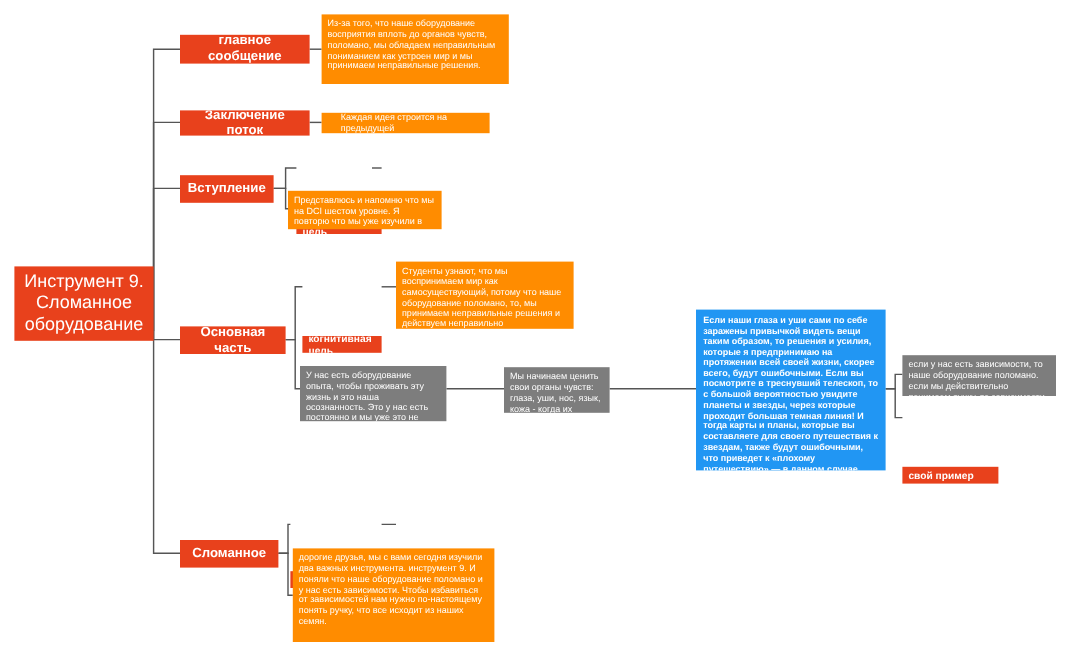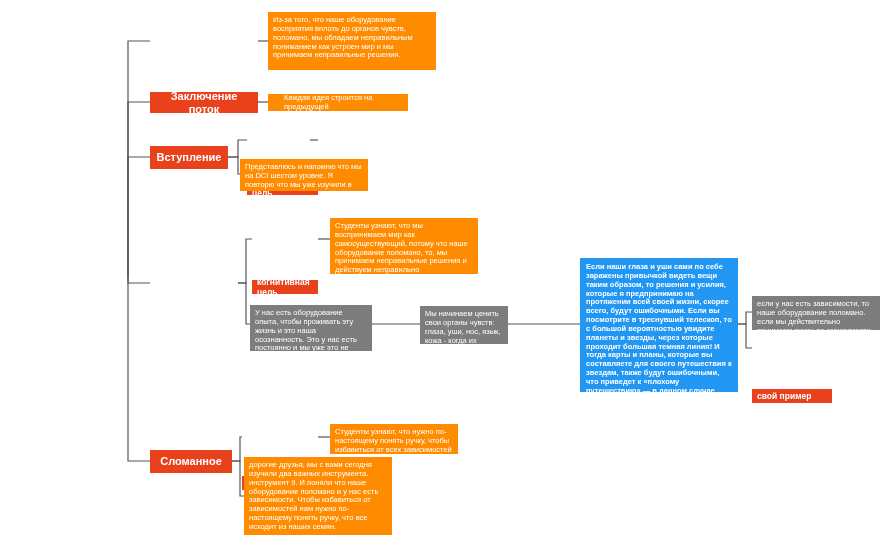--- a/index.html
+++ b/index.html
@@ -113,42 +113,51 @@
     <path d="M372,324 L420,324" stroke="#555" stroke-width="1.2" fill="none"></path>
     <path d="M508,324 L580,324" stroke="#555" stroke-width="1.2" fill="none"></path>
     <path d="M738,324 L746,324 L746,312 L752,312" stroke="#555" stroke-width="1.2" fill="none"></path>
     <path d="M738,324 L746,324 L746,348 L752,348" stroke="#555" stroke-width="1.2" fill="none"></path>
 
     <path d="M232,461 L240,461 L240,437 L242,437" stroke="#555" stroke-width="1.2" fill="none"></path>
     <path d="M232,461 L240,461 L240,496 L244,496" stroke="#555" stroke-width="1.2" fill="none"></path>
     <path d="M318,437 L330,437" stroke="#555" stroke-width="1.2" fill="none"></path>
   </svg>
 
+  <div class="node root" style="left:12px; top:222px; width:116px; height:62px;">
+    <span>Инструмент 9. Сломанное оборудование</span>
+  </div>
 
-  <div class="node orange" style="left:268px; top:12px; width:168px; height:58px;">
+  <div class="node red" style="left:150px; top:29px; width:108px; height:24px;">
+    <span>главное сообщение</span>
+  </div>
+  <div class="node orange" style="left:268px; top:12px; width:156px; height:58px;">
     <span>Из-за того, что наше оборудование восприятия вплоть до органов чувств, поломано, мы обладаем неправильным пониманием как устроен мир и мы принимаем неправильные решения.</span>
   </div>
 
   <div class="node red" style="left:150px; top:92px; width:108px; height:21px;">
     <span>Заключение поток</span>
   </div>
   <div class="node orange" style="left:268px; top:94px; width:140px; height:17px; display:flex; align-items:center;padding-left:16px;">
     <span>Каждая идея строится на предыдущей</span>
   </div>
 
   <div class="node red" style="left:150px; top:146px; width:78px; height:23px;align-items:center;">
     <span>Вступление</span>
   </div>
   <div class="node redsm" style="left:247px; top:133px; width:71px; height:14px;">
     <span>когнитивная цель</span>
   </div>
   <div class="node orange" style="left:240px; top:159px; width:128px; height:32px;">
     <span>Представлюсь и напомню что мы на  DCI шестом уровне.  Я повторю что мы уже изучили в предыдущих инструментах</span>
   </div>
 
+  <div class="node red" style="left:150px; top:272px; width:88px; height:23px;">
+    <span>Основная часть</span>
+  </div>
   <div class="node redsm" style="left:252px; top:232px; width:66px; height:14px;">
     <span>когнитивная цель</span>
   </div>
   <div class="node orange" style="left:330px; top:218px; width:148px; height:56px;">
     <span>Студенты узнают, что мы воспринимаем мир как самосуществующий, потому что наше оборудование поломано, то, мы принимаем неправильные решения и действуем неправильно</span>
   </div>
   <div class="node gray" style="left:250px; top:305px; width:122px; height:46px;">
     <span>У нас есть оборудование опыта, чтобы проживать эту жизнь и это наша осознанность. Это у нас есть постоянно и мы уже это не замечаем</span>
   </div>
   <div class="node gray" style="left:420px; top:306px; width:88px; height:38px;">
@@ -163,20 +172,17 @@
   <div class="node redsm" style="left:752px; top:341px; width:80px; height:14px;">
     <span>свой пример</span>
   </div>
 
   <div class="node red" style="left:150px; top:450px; width:82px; height:23px;">
     <span>Сломанное</span>
   </div>
   <div class="node redsm" style="left:242px; top:428px; width:76px; height:14px;">
     <span>эмоциональная цель</span>
   </div>
-  <div class="node orange" style="left:330px; top:424px; width:128px; height:30px;">
-    <span>Студенты узнают, что нужно по-настоящему понять ручку, чтобы избавиться от всех зависимостей</span>
-  </div>
-  <div class="node orange" style="left:244px; top:457px; width:148px; height:78px;">
+  <div class="node orange" style="left:244px; top:457px; width:168px; height:78px;">
     <span>дорогие друзья, мы с вами сегодня изучили два важных инструмента. инструмент 9. И поняли что наше оборудование поломано и у нас есть зависимости. Чтобы избавиться от зависимостей нам нужно по-настоящему понять ручку, что все исходит из наших семян.</span>
   </div>
 
 </div>
 
 </body></html>

